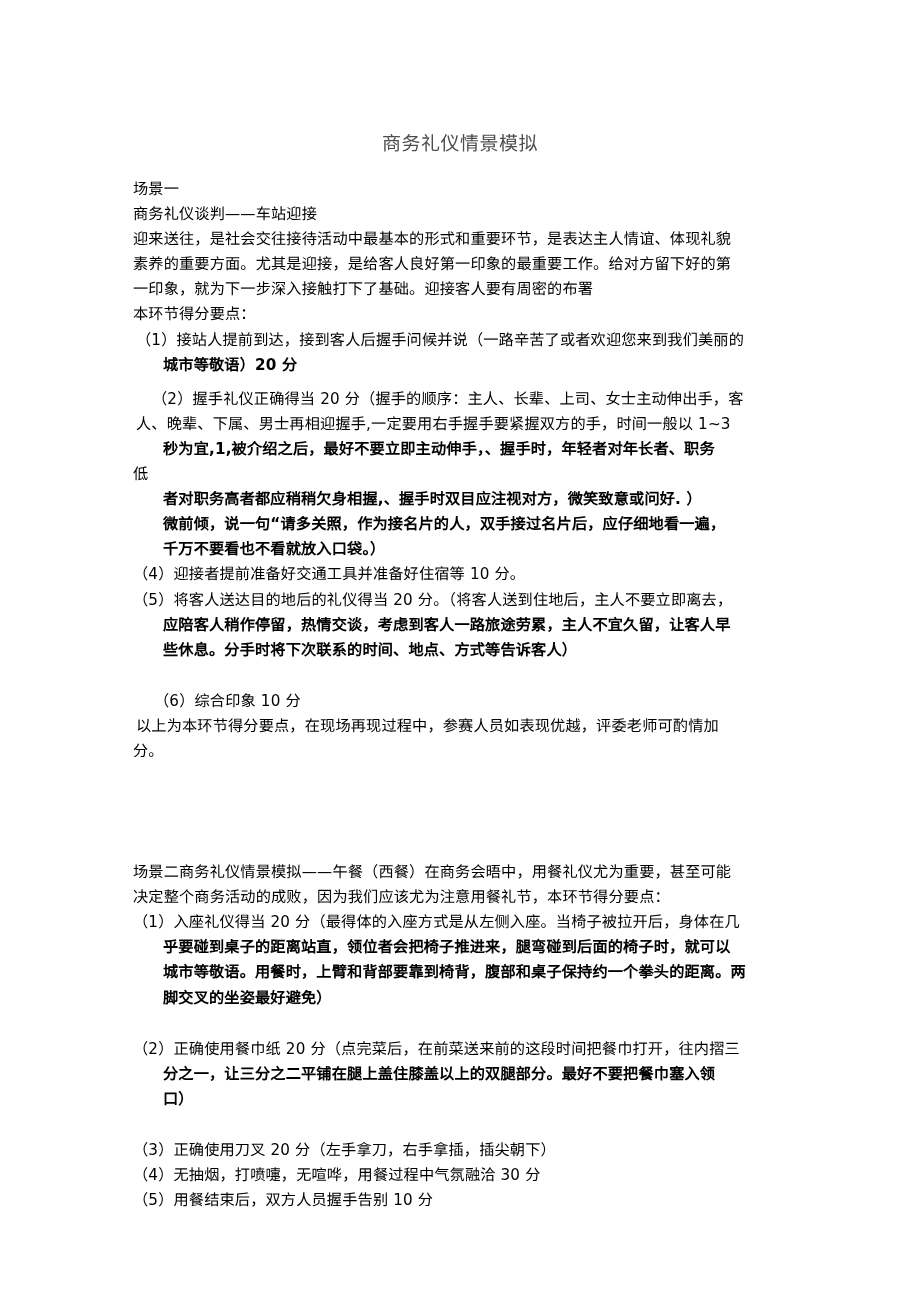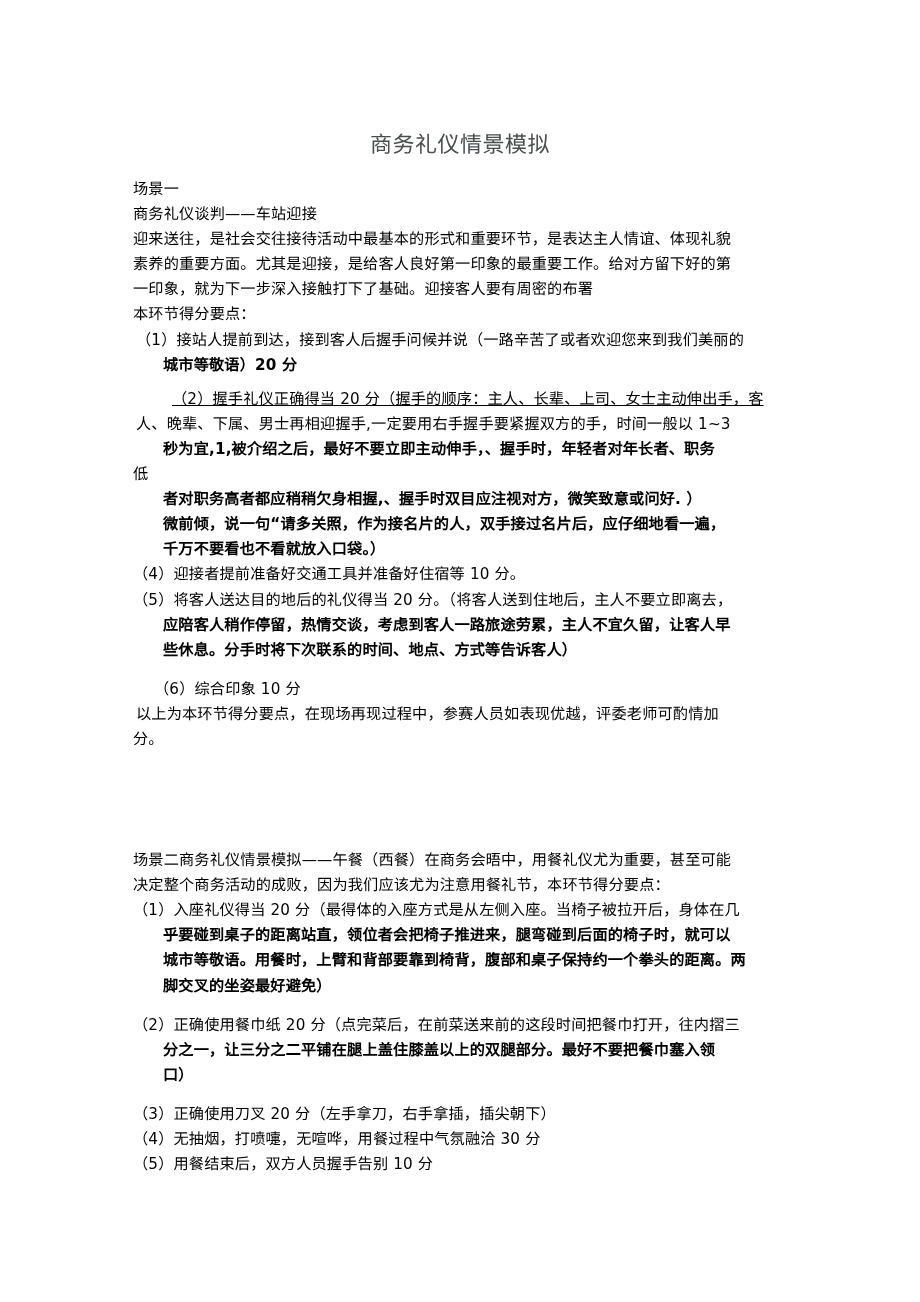--- a/index.html
+++ b/index.html
@@ -24,21 +24,21 @@
     height: 1302px;
     box-sizing: border-box;
     padding: 0;
   }
   .doc-title {
     position: absolute;
     left: 0;
     top: 113px;
     width: 920px;
     text-align: center;
-    font-size: 22px;
+    font-size: 19px;
     line-height: 34px;
     letter-spacing: 0.5px;
     color: #4b4d4f;
     font-weight: 400;
   }
   .body-block {
     position: absolute;
     left: 133px;
     top: 177px;
     width: 654px;
@@ -48,25 +48,25 @@
     line-height: 25.1px;
     letter-spacing: 0.15px;
     color: #000000;
     white-space: pre-wrap;
     text-align: justify;
     text-justify: inter-character;
   }
   
   .ind-0  { margin-left: 0;    }
   .ind-1  { margin-left: 3px;  }
-  .ind-2  { margin-left: 39px; text-decoration: underline; }
+  .ind-2  { margin-left: 19px; }
   .ind-3  { margin-left: 21px; }
   .ind-4  { margin-left: 30px; font-weight: bold; }
   .gap-sm { margin-top: 9px; }
-  .gap-md { margin-top: 14px; }
+  .gap-md { margin-top: 26px; }
   .gap-lg { margin-top: 96px; }
 </style>
 </head>
 <body>
 
 <div class="page">
 
   <h1 class="doc-title">商务礼仪情景模拟</h1>
 
   <div class="body-block">

